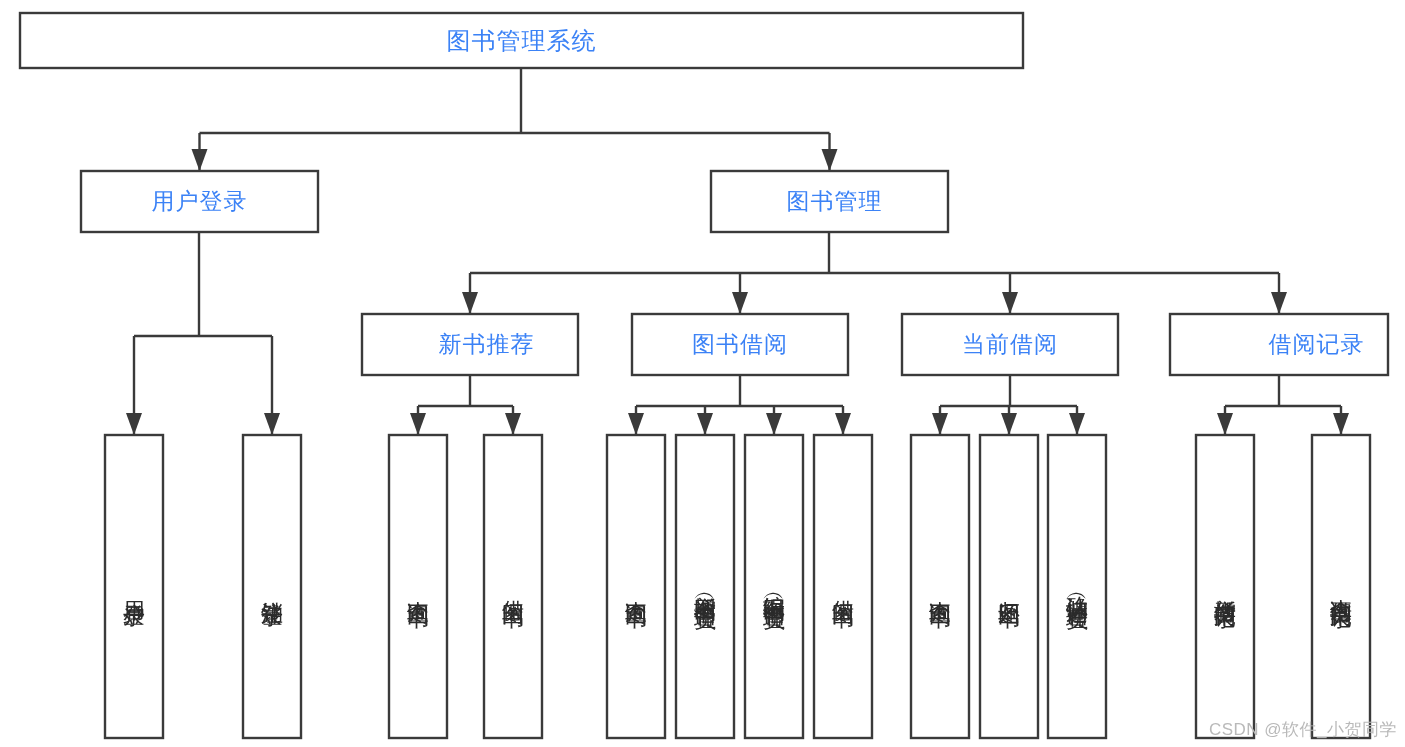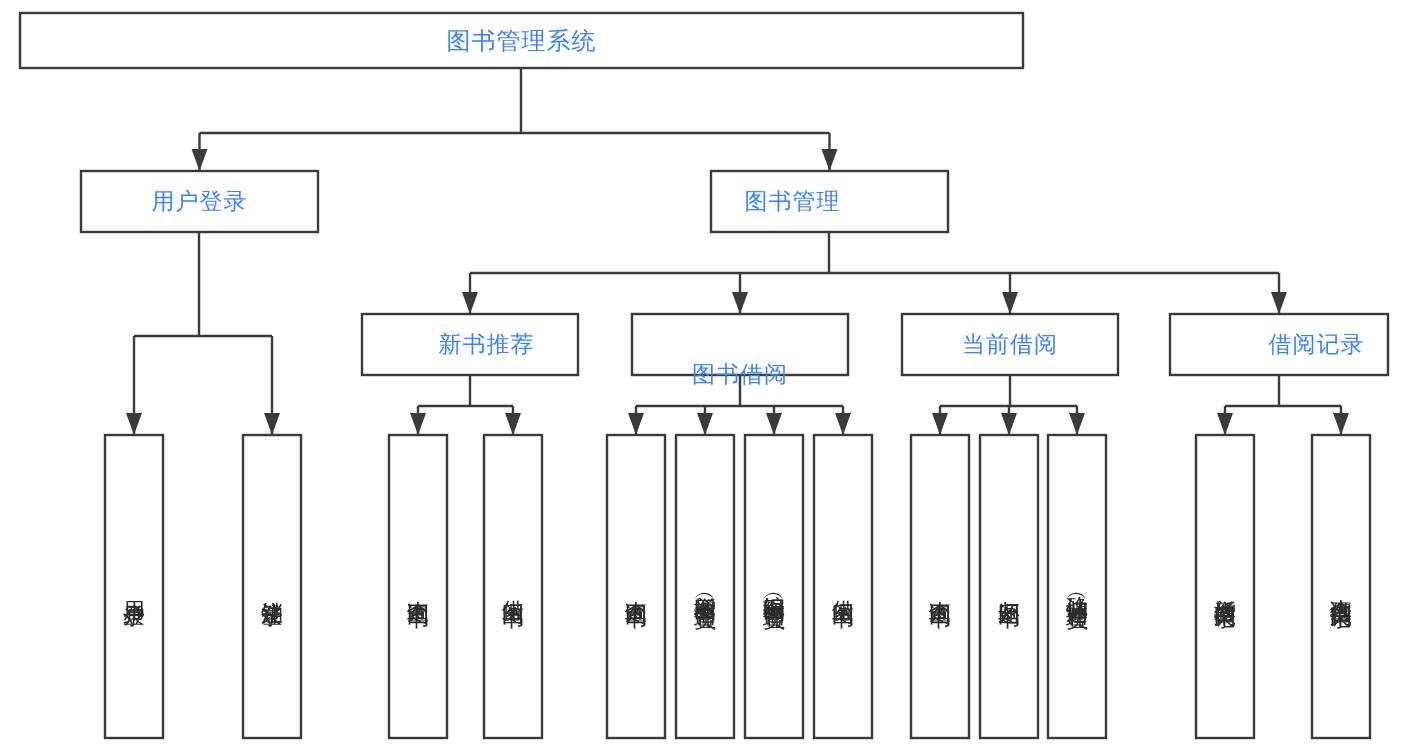--- a/index.html
+++ b/index.html
@@ -179,27 +179,27 @@
       </g>
   </svg>
 
   <div id="labels-layer">
       <div class="htext-wrap" style="left: 20px; top: 13px; width: 1003px; height: 55px;">
         <span class="htext root">图书管理系统</span>
       </div>
       <div class="htext-wrap" style="left: 81px; top: 171px; width: 237px; height: 61px;">
         <span class="htext">用户登录</span>
       </div>
-      <div class="htext-wrap" style="left: 674px; top: 171px; width: 237px; height: 61px;">
+      <div class="htext-wrap" style="left: 716px; top: 171px; width: 237px; height: 61px;">
         <span class="htext">图书管理</span>
       </div>
       <div class="htext-wrap" style="left: 362px; top: 314px; width: 216px; height: 61px; padding-left: 33px;">
         <span class="htext">新书推荐</span>
       </div>
-      <div class="htext-wrap" style="left: 632px; top: 314px; width: 216px; height: 61px; margin-top: 30px;">
+      <div class="htext-wrap" style="left: 632px; top: 314px; width: 216px; height: 61px;">
         <span class="htext">图书借阅</span>
       </div>
       <div class="htext-wrap" style="left: 902px; top: 314px; width: 216px; height: 61px; text-align: right;">
         <span class="htext">当前借阅</span>
       </div>
       <div class="htext-wrap" style="left: 1228px; top: 314px; width: 177px; height: 61px;">
         <span class="htext">借阅记录</span>
       </div>
       <div class="vtext-wrap" style="left: 105px; top: 435px; width: 58px; height: 303px;">
         <span class="vtext">用户登录</span>
@@ -235,13 +235,14 @@
         <span class="vtext">确认归还（管理员）</span>
       </div>
       <div class="vtext-wrap" style="left: 1196px; top: 435px; width: 58px; height: 303px;">
         <span class="vtext">新增借阅记录</span>
       </div>
       <div class="vtext-wrap" style="left: 1312px; top: 435px; width: 58px; height: 303px;">
         <span class="vtext">查询借阅记录</span>
       </div>
     </div>
 
+  <div class="watermark">CSDN @软件_小贺同学</div>
 </div>
 
 </body></html>

